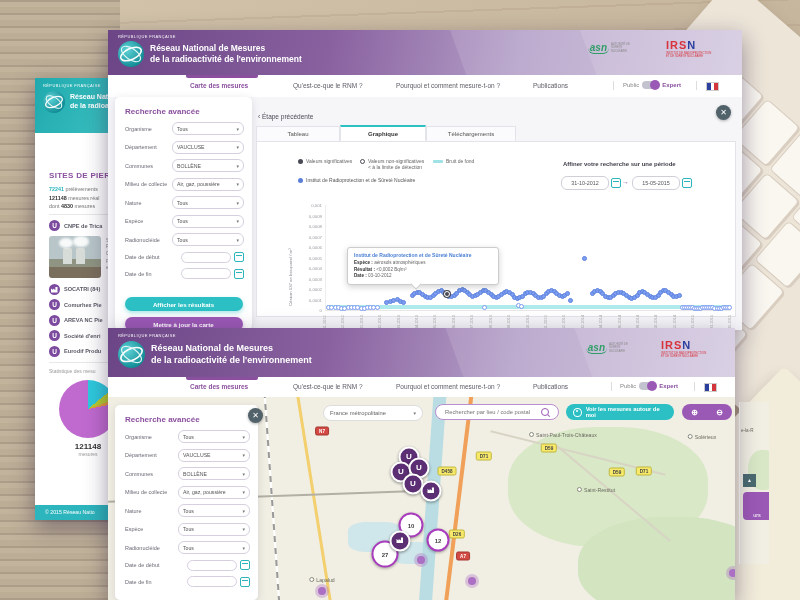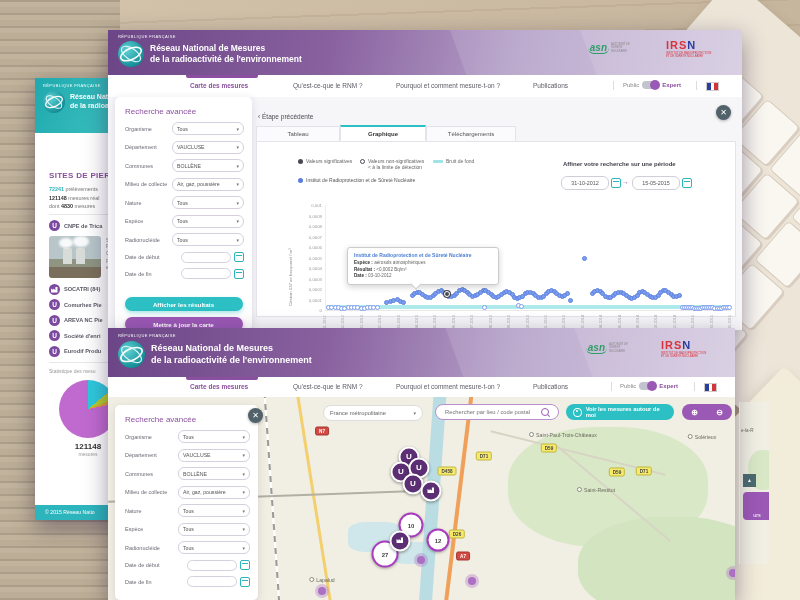--- a/index.html
+++ b/index.html
@@ -54,21 +54,21 @@
   .asn-word{font-size:10px;font-weight:bold;color:#2f9e67;font-style:italic;border-bottom:1.5px solid #2f9e67;border-radius:0 0 6px 6px;padding:0 2px;}
   .asn-sub{font-size:2.8px;color:#8a8a8a;width:26px;line-height:1.2;text-transform:uppercase;}
   .irsn-box{position:absolute;}
   .irsn-word{font-size:11px;font-weight:bold;letter-spacing:1px;color:#d8333c;}
   .irsn-word b{color:#2b3f9e;}
   .irsn-sub{font-size:2.8px;color:#d8333c;width:46px;line-height:1.25;text-transform:uppercase;margin-top:1px;}
   .close-btn{position:absolute;width:15px;height:15px;border-radius:50%;background:#51626a;color:#fff;
     font-size:8px;line-height:15px;text-align:center;box-shadow:0 1px 3px rgba(0,0,0,.3);z-index:30;}
   
   .side-form{position:absolute;background:#fff;border-radius:5px;box-shadow:0 2px 8px rgba(60,40,90,.15);}
-  .sf-title{font-size:8px;font-weight:normal;color:#8a4f9e;padding:10px 0 6px 10px;}
+  .sf-title{font-size:8px;font-weight:bold;color:#8a4f9e;padding:10px 0 6px 10px;}
   .sf-row{display:flex;align-items:center;justify-content:space-between;padding:0 8px 0 10px;margin-bottom:5.5px;}
   .sf-label{font-size:5.5px;color:#6a6a76;}
   .pill-select{width:62px;height:11px;border:1px solid #d6d0de;border-radius:6px;background:#fff;
     font-size:5.2px;color:#555;display:flex;align-items:center;justify-content:space-between;padding:0 4px;}
   .pill-select .chev{font-size:5px;color:#777;}
   .date-input{width:50px;height:11px;border:1px solid #d6d0de;border-radius:6px;background:#fff;font-size:5.2px;color:#555;padding:0 4px;box-sizing:border-box;font-family:"Liberation Sans",sans-serif;}
   .cal-icon{width:8px;height:8px;border:1px solid #2cb5bd;border-radius:2px;position:relative;}
   .cal-icon:before{content:"";position:absolute;left:1px;right:1px;top:2px;height:1px;background:#2cb5bd;}
   .sf-btn{display:block;margin:0 auto 6px auto;width:118px;height:14px;border-radius:8px;border:0;
     color:#fff;font-size:6.2px;font-weight:bold;text-align:center;line-height:14px;font-family:"Liberation Sans",sans-serif;}

